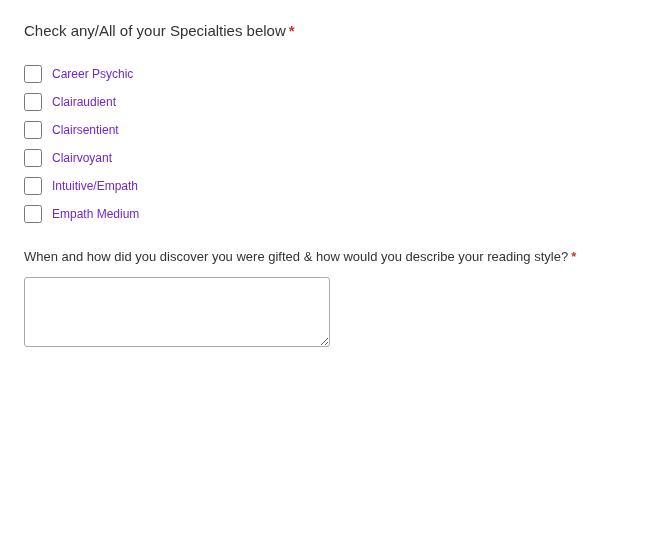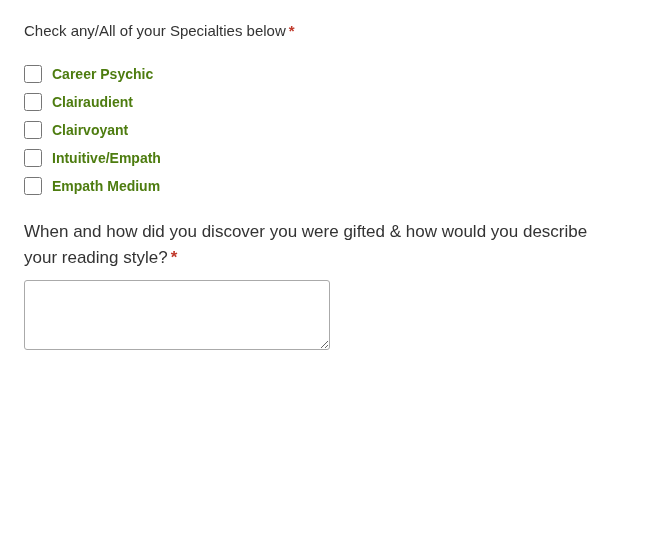--- a/index.html
+++ b/index.html
@@ -48,28 +48,27 @@
     .checkbox-item input[type="checkbox"] {
       width: 18px;
       height: 18px;
       margin: 0;
       cursor: pointer;
       accent-color: #555;
       flex-shrink: 0;
     }
 
     .checkbox-label {
-      font-size: 14px;
-      color: #4d7c0f;
+      font-size: 12px;
+      color: #6d28d9;
       cursor: pointer;
-      font-weight: bold;
     }
 
     .textarea-label {
-      font-size: 17px;
+      font-size: 13px;
       color: #333333;
       line-height: 1.5;
       margin-bottom: 10px;
     }
 
     .textarea-field {
       width: 306px;
       height: 70px;
       border: 1px solid #aaaaaa;
       border-radius: 3px;
@@ -91,20 +90,24 @@
 <div class="checkbox-list">
 <div class="checkbox-item">
       <input type="checkbox" id="career-psychic" style="">
       <label for="career-psychic" class="checkbox-label">Career Psychic</label>
     </div>
     <div class="checkbox-item">
       <input type="checkbox" id="clairaudient" style="">
       <label for="clairaudient" class="checkbox-label">Clairaudient</label>
     </div>
     <div class="checkbox-item">
+      <input type="checkbox" id="clairsentient" style="">
+      <label for="clairsentient" class="checkbox-label">Clairsentient</label>
+    </div>
+    <div class="checkbox-item">
       <input type="checkbox" id="clairvoyant" style="">
       <label for="clairvoyant" class="checkbox-label">Clairvoyant</label>
     </div>
     <div class="checkbox-item">
       <input type="checkbox" id="intuitive-empath" style="">
       <label for="intuitive-empath" class="checkbox-label">Intuitive/Empath</label>
     </div>
     <div class="checkbox-item">
       <input type="checkbox" id="psychic-medium" style="">
       <label for="psychic-medium" class="checkbox-label">Empath Medium</label>

